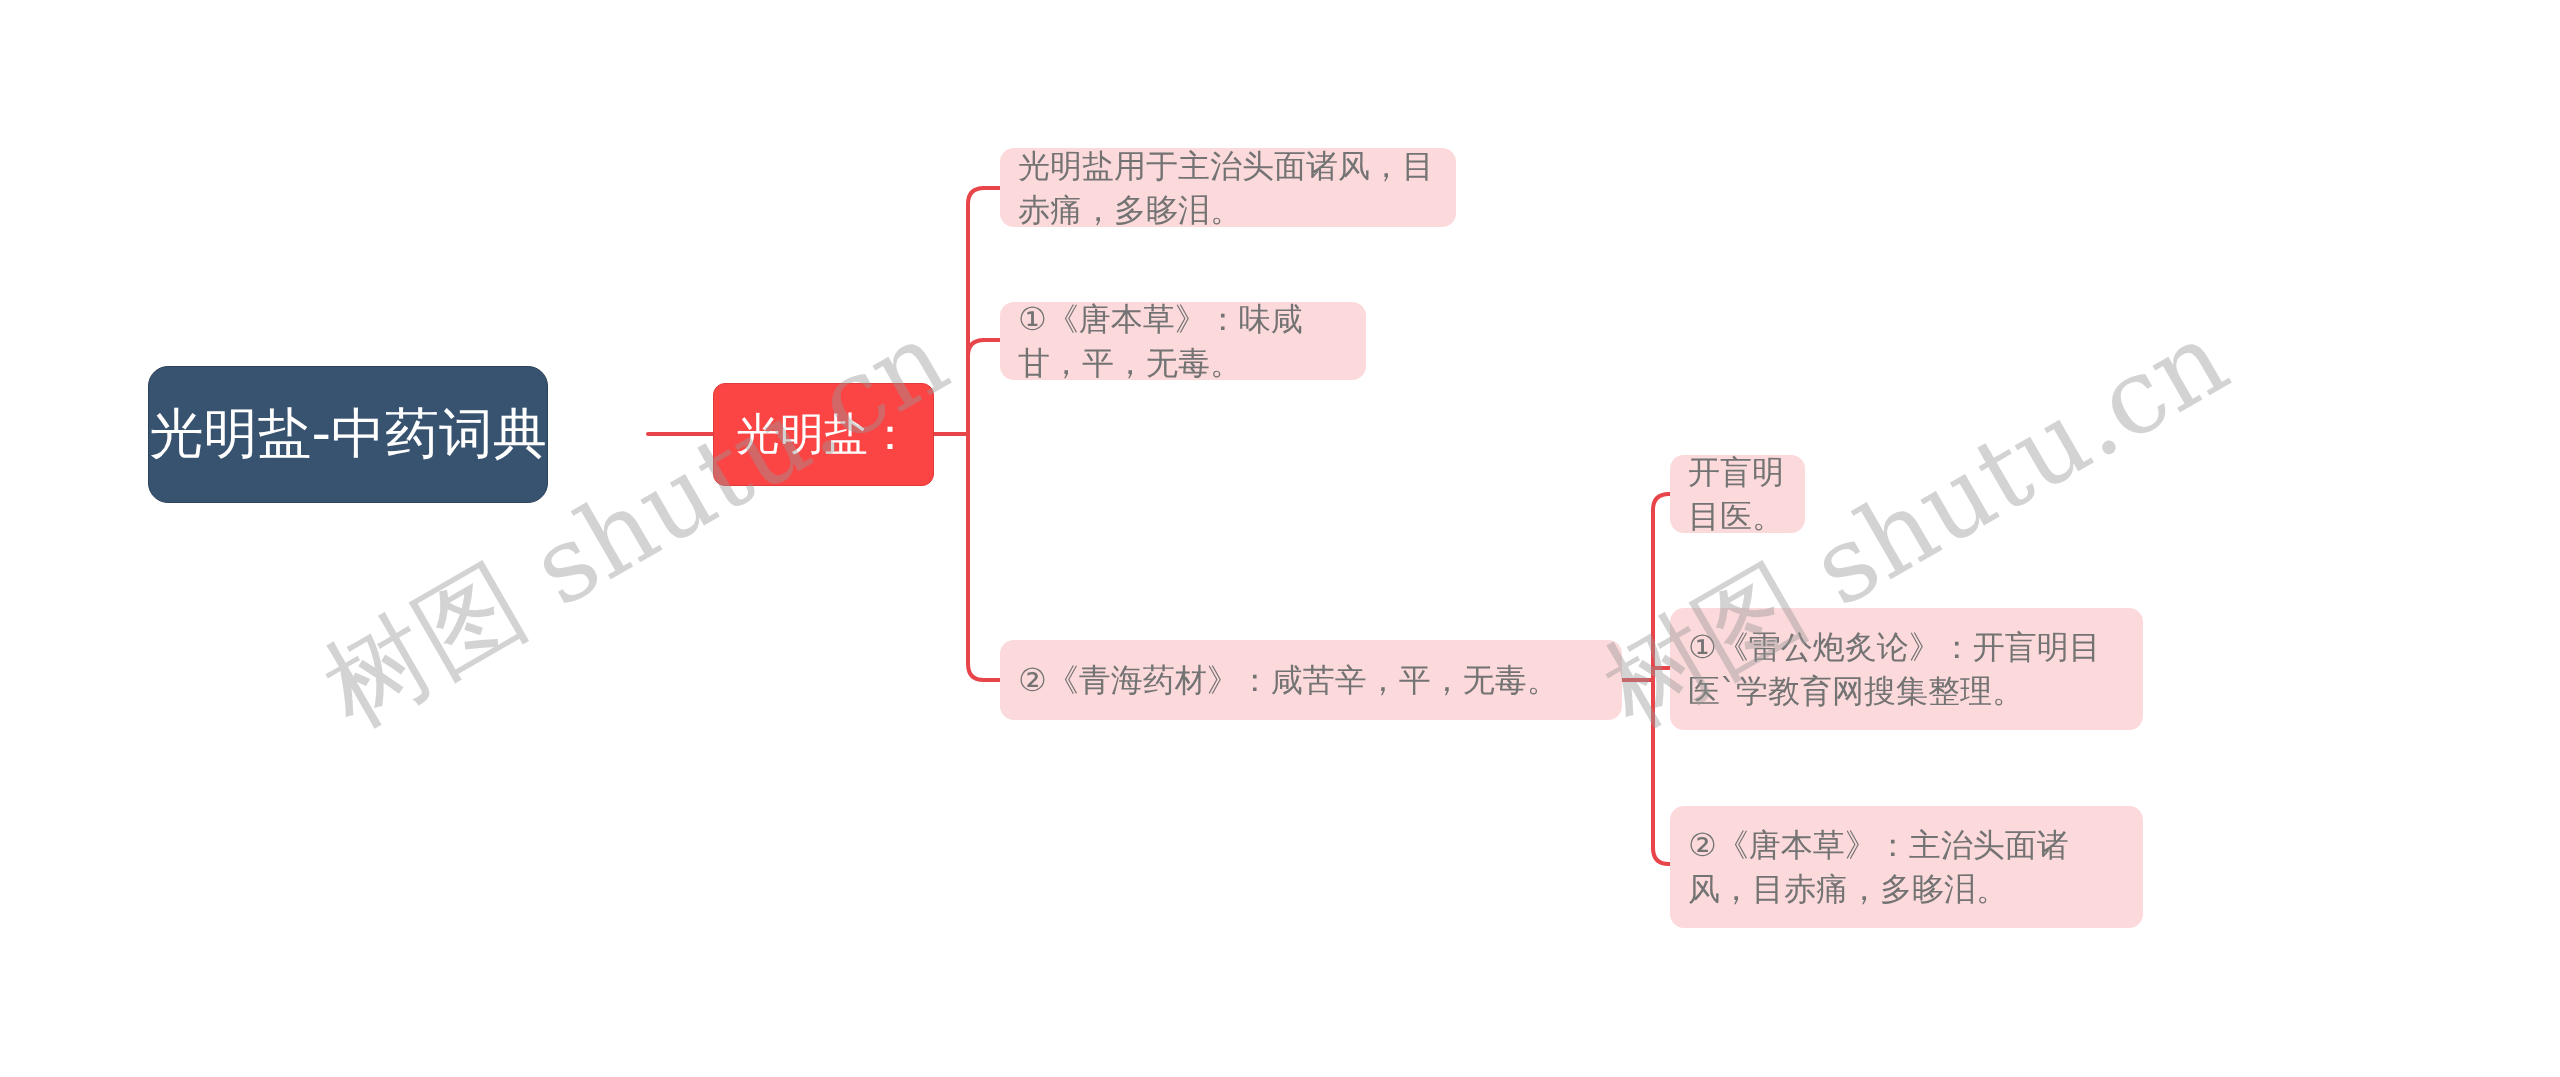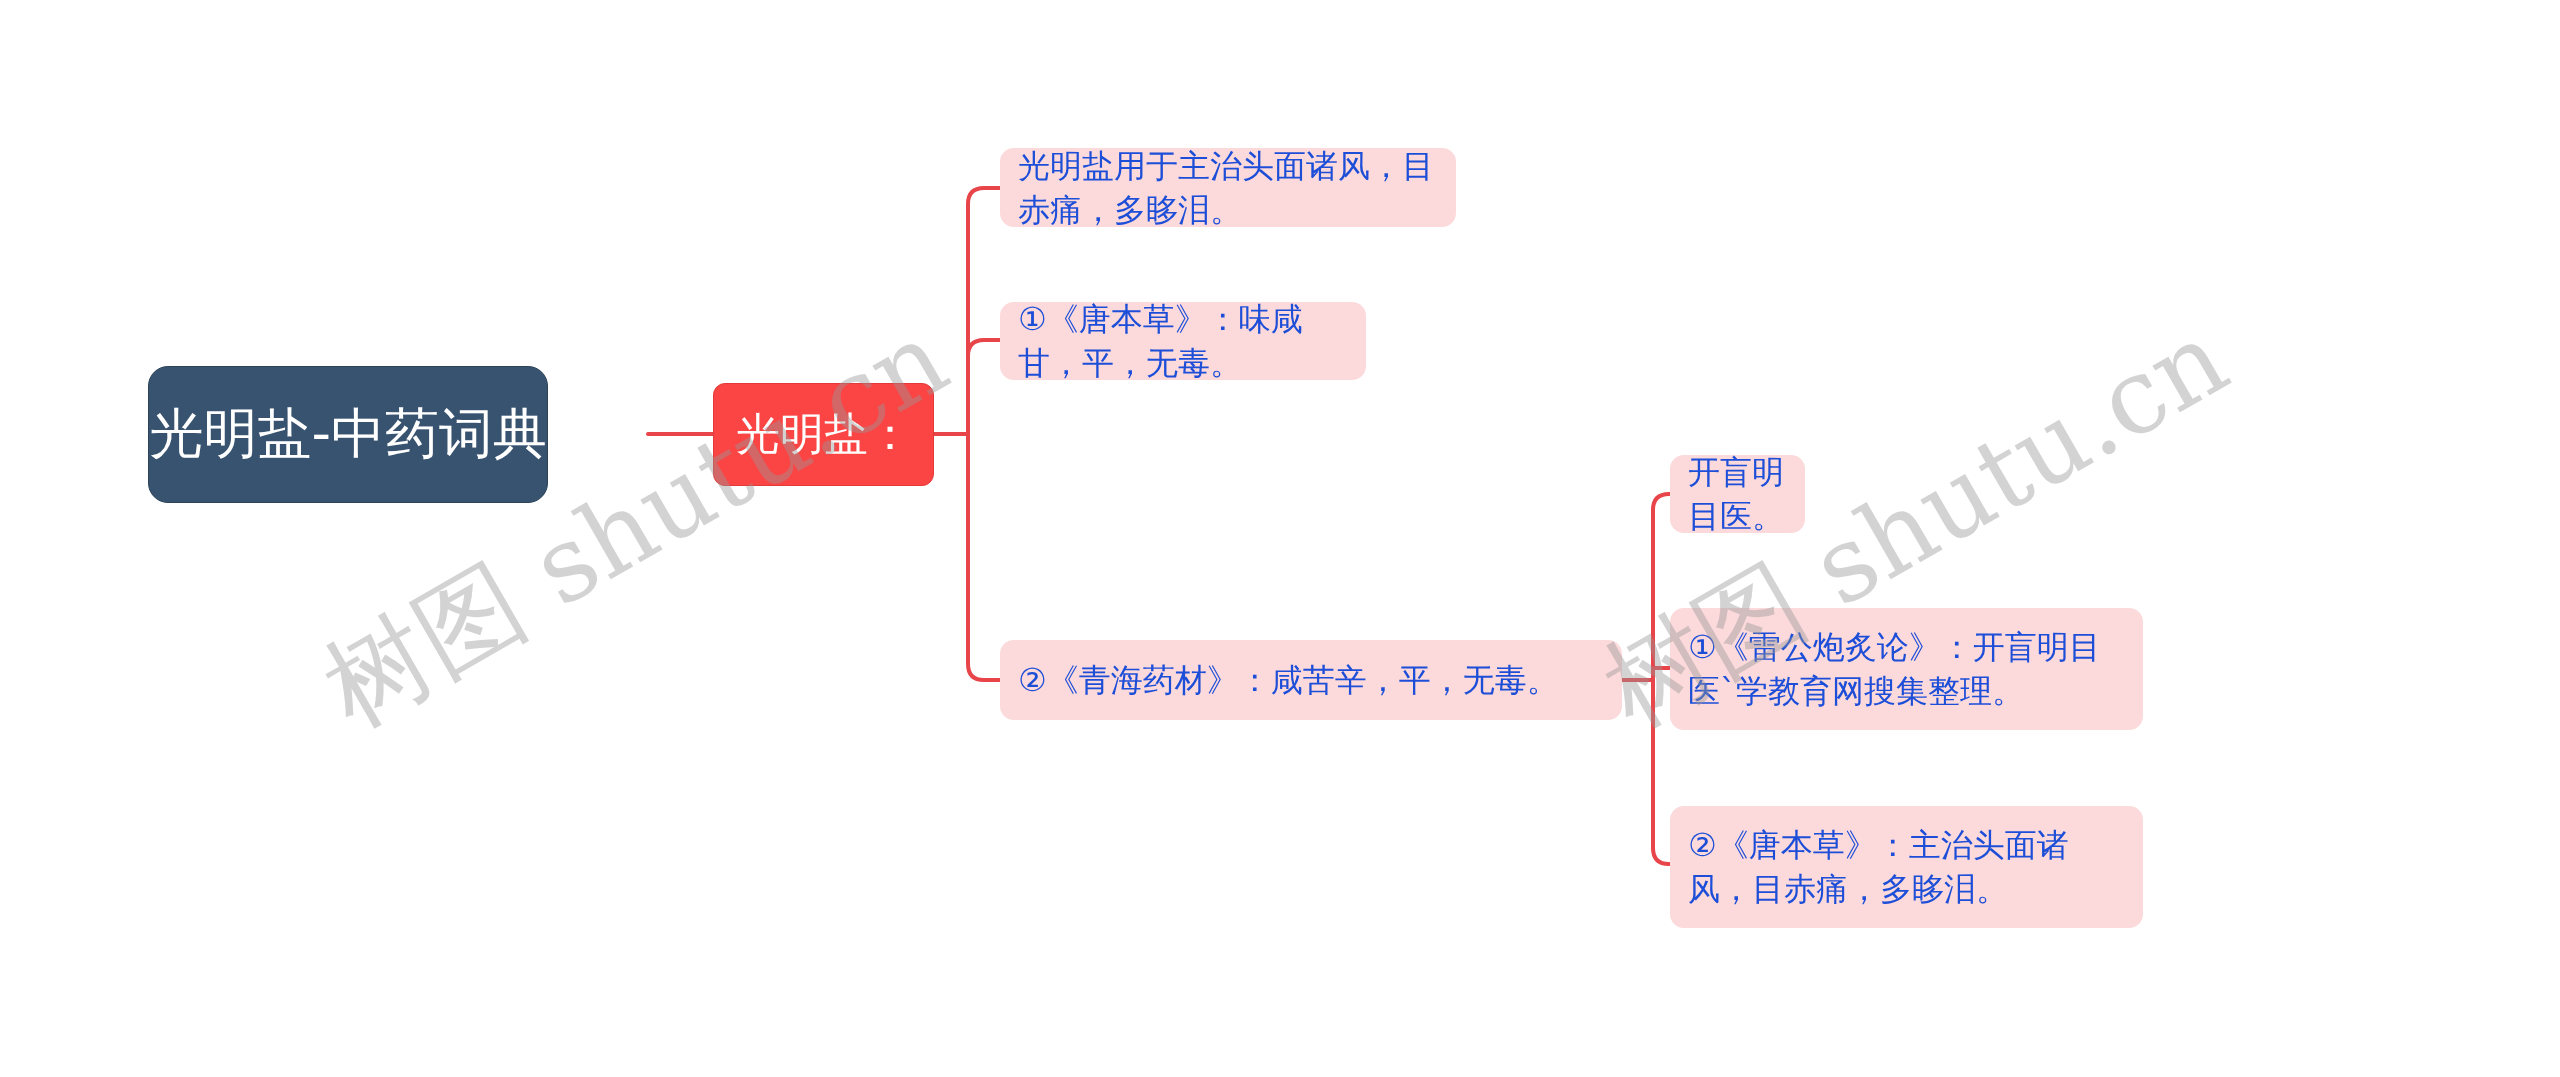--- a/index.html
+++ b/index.html
@@ -7,21 +7,21 @@
          font-family: "DejaVu Sans", "Liberation Sans", sans-serif; }
   .canvas { position: absolute; left: 0; top: 0; width: 2560px; height: 1077px; }
   svg.lines { position: absolute; left: 0; top: 0; width: 2560px; height: 1077px; }
   .node { position: absolute; box-sizing: border-box; display: flex; align-items: center; }
   .root { left: 148px; top: 366px; width: 400px; height: 137px; background: #38536f;
           border-radius: 20px; color: #ffffff; font-size: 54px; justify-content: flex-end;
           border: 1px solid #2c4258; }
   .branch { left: 713px; top: 383px; width: 221px; height: 103px; background: #fb4545;
             border-radius: 12px; color: #ffffff; font-size: 44px; padding-left: 22px;
             border: 1px solid #e23a3a; }
-  .leaf { background: #fcdadb; border-radius: 14px; color: #1d4ed8; font-size: 32px;
+  .leaf { background: #fcdadb; border-radius: 14px; color: #737373; font-size: 32px;
           padding: 0 18px; line-height: 44px; }
   .leaf span { display: block; }
   .wm { position: absolute; color: rgba(150,150,150,0.42); font-family: "DejaVu Serif", "Liberation Serif", serif;
         font-size: 104px; white-space: nowrap; transform: rotate(-30deg); transform-origin: left bottom;
         pointer-events: none; }
 </style>
 </head>
 <body>
 
 <div class="canvas">

